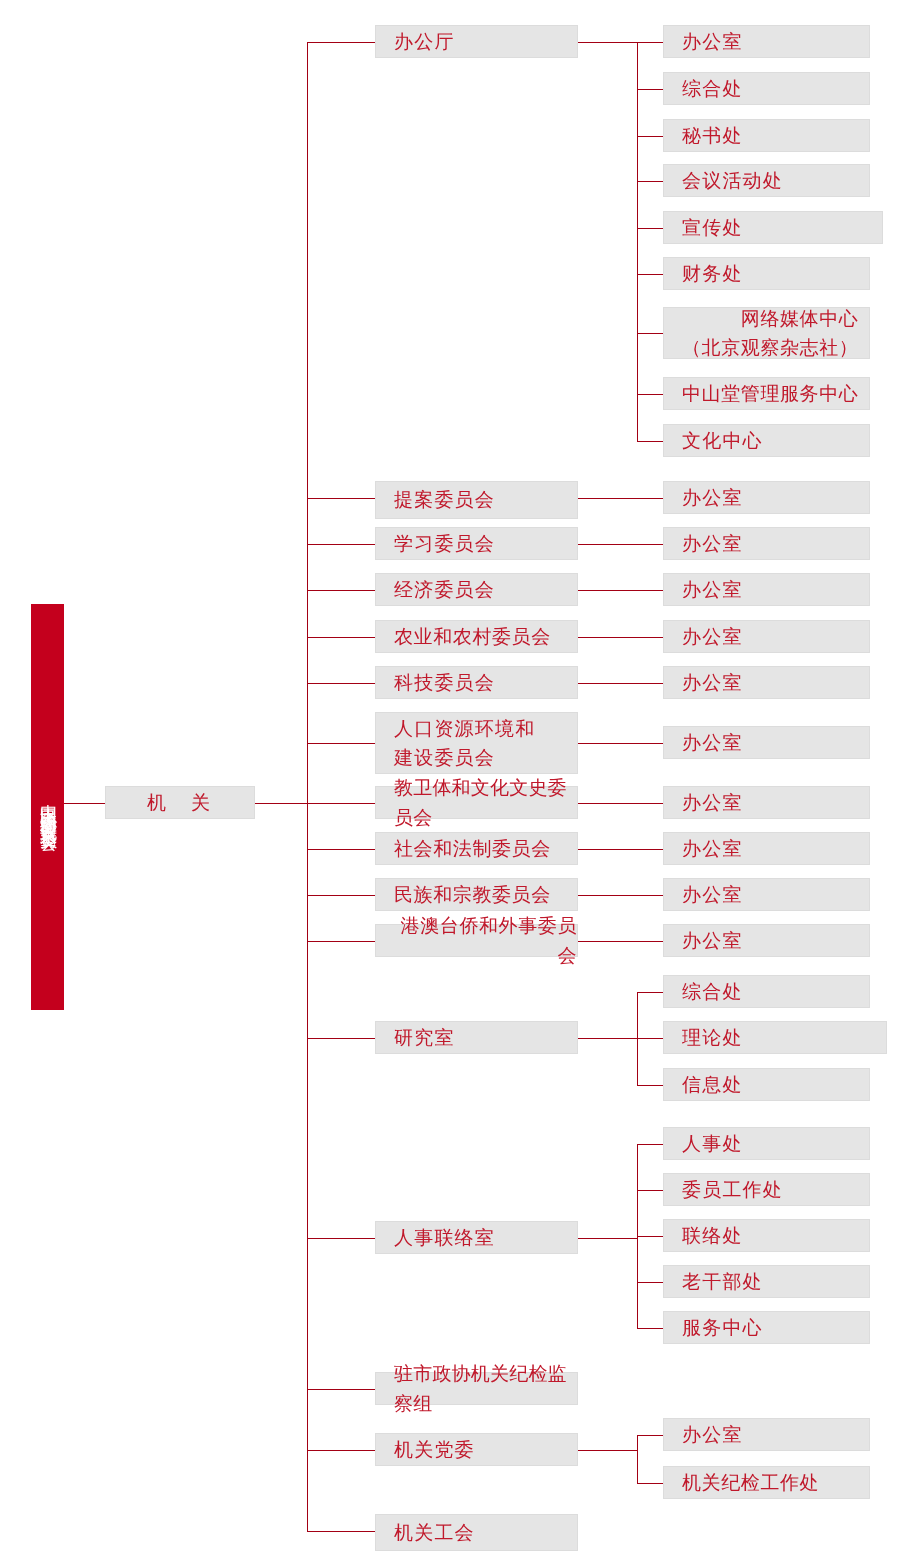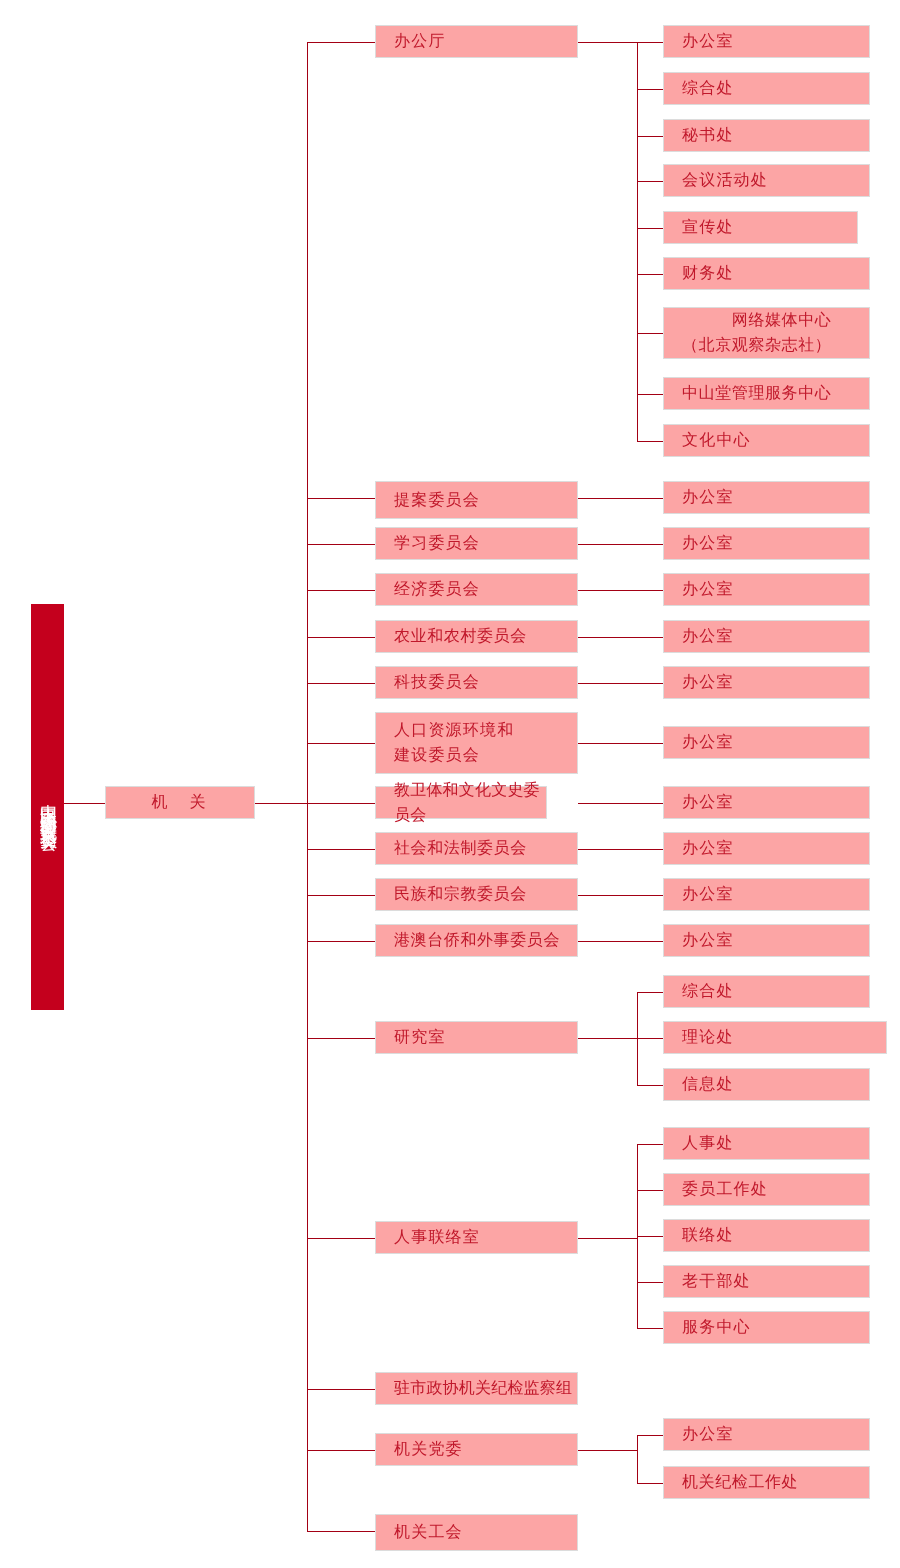--- a/index.html
+++ b/index.html
@@ -30,24 +30,24 @@
     justify-content: center;
     letter-spacing: 2px;
     font-size: 17px;
     line-height: 1.35;
     font-weight: normal;
     padding: 6px 0;
   }
   
   .node {
     position: absolute;
-    background: #fca5a5;
+    background: #e5e5e5;
     border: 1px solid #dcdcdc;
     color: #c0182b;
-    font-size: 16px;
+    font-size: 19px;
     letter-spacing: 1.2px;
     display: flex;
     align-items: center;
     padding-left: 18px;
     line-height: 1.55;
     white-space: pre-line;
     font-family: Liberation Serif, serif;
   }
   .node.center {
     justify-content: center;
@@ -134,40 +134,40 @@
       <div class="hline" style="left: 637px; top: 1434.5px; width: 26px;"></div>
       <div class="hline" style="left: 637px; top: 1482.5px; width: 26px;"></div>
       <div class="hline" style="left: 307px; top: 1530.5px; width: 68px;"></div>
     </div>
   <div id="nodes">
       <div class="node" style="left: 375px; top: 25px; width: 203px; height: 33px;">办公厅</div>
       <div class="node" style="left: 663px; top: 25px; width: 207px; height: 33px;">办公室</div>
       <div class="node" style="left: 663px; top: 72px; width: 207px; height: 33px;">综合处</div>
       <div class="node" style="left: 663px; top: 119px; width: 207px; height: 33px;">秘书处</div>
       <div class="node" style="left: 663px; top: 164px; width: 207px; height: 33px;">会议活动处</div>
-      <div class="node" style="left: 663px; top: 211px; width: 195px; height: 33px;">宣传处</div>
+      <div class="node" style="left: 663px; top: 211px; width: 220px; height: 33px;">宣传处</div>
       <div class="node" style="left: 663px; top: 257px; width: 207px; height: 33px;">财务处</div>
       <div class="node tight2" style="left: 663px; top: 307px; width: 207px; height: 52px;">网络媒体中心
 （北京观察杂志社）</div>
       <div class="node tight2" style="left: 663px; top: 377px; width: 207px; height: 33px;">中山堂管理服务中心</div>
       <div class="node" style="left: 663px; top: 424px; width: 207px; height: 33px;">文化中心</div>
       <div class="node" style="left: 375px; top: 481px; width: 203px; height: 38px;">提案委员会</div>
       <div class="node" style="left: 663px; top: 481px; width: 207px; height: 33px;">办公室</div>
       <div class="node" style="left: 375px; top: 527px; width: 203px; height: 33px;">学习委员会</div>
       <div class="node" style="left: 663px; top: 527px; width: 207px; height: 33px;">办公室</div>
       <div class="node" style="left: 375px; top: 573px; width: 203px; height: 33px;">经济委员会</div>
       <div class="node" style="left: 663px; top: 573px; width: 207px; height: 33px;">办公室</div>
       <div class="node tight2" style="left: 375px; top: 620px; width: 203px; height: 33px;">农业和农村委员会</div>
       <div class="node" style="left: 663px; top: 620px; width: 207px; height: 33px;">办公室</div>
       <div class="node" style="left: 375px; top: 666px; width: 203px; height: 33px;">科技委员会</div>
       <div class="node" style="left: 663px; top: 666px; width: 207px; height: 33px;">办公室</div>
       <div class="node" style="left: 375px; top: 712px; width: 203px; height: 62px;">人口资源环境和
 建设委员会</div>
       <div class="node" style="left: 663px; top: 726px; width: 207px; height: 33px;">办公室</div>
-      <div class="node tight" style="left: 375px; top: 786px; width: 172px; height: 33px;">教卫体和文化文史委员会</div>
+      <div class="node tight" style="left: 375px; top: 786px; width: 203px; height: 33px;">教卫体和文化文史委员会</div>
       <div class="node" style="left: 663px; top: 786px; width: 207px; height: 33px;">办公室</div>
       <div class="node tight2" style="left: 375px; top: 832px; width: 203px; height: 33px;">社会和法制委员会</div>
       <div class="node" style="left: 663px; top: 832px; width: 207px; height: 33px;">办公室</div>
       <div class="node tight2" style="left: 375px; top: 878px; width: 203px; height: 33px;">民族和宗教委员会</div>
       <div class="node" style="left: 663px; top: 878px; width: 207px; height: 33px;">办公室</div>
       <div class="node tight2" style="left: 375px; top: 924px; width: 203px; height: 33px;">港澳台侨和外事委员会</div>
       <div class="node" style="left: 663px; top: 924px; width: 207px; height: 33px;">办公室</div>
       <div class="node" style="left: 375px; top: 1021px; width: 203px; height: 33px;">研究室</div>
       <div class="node" style="left: 663px; top: 975px; width: 207px; height: 33px;">综合处</div>
       <div class="node" style="left: 663px; top: 1021px; width: 224px; height: 33px;">理论处</div>

